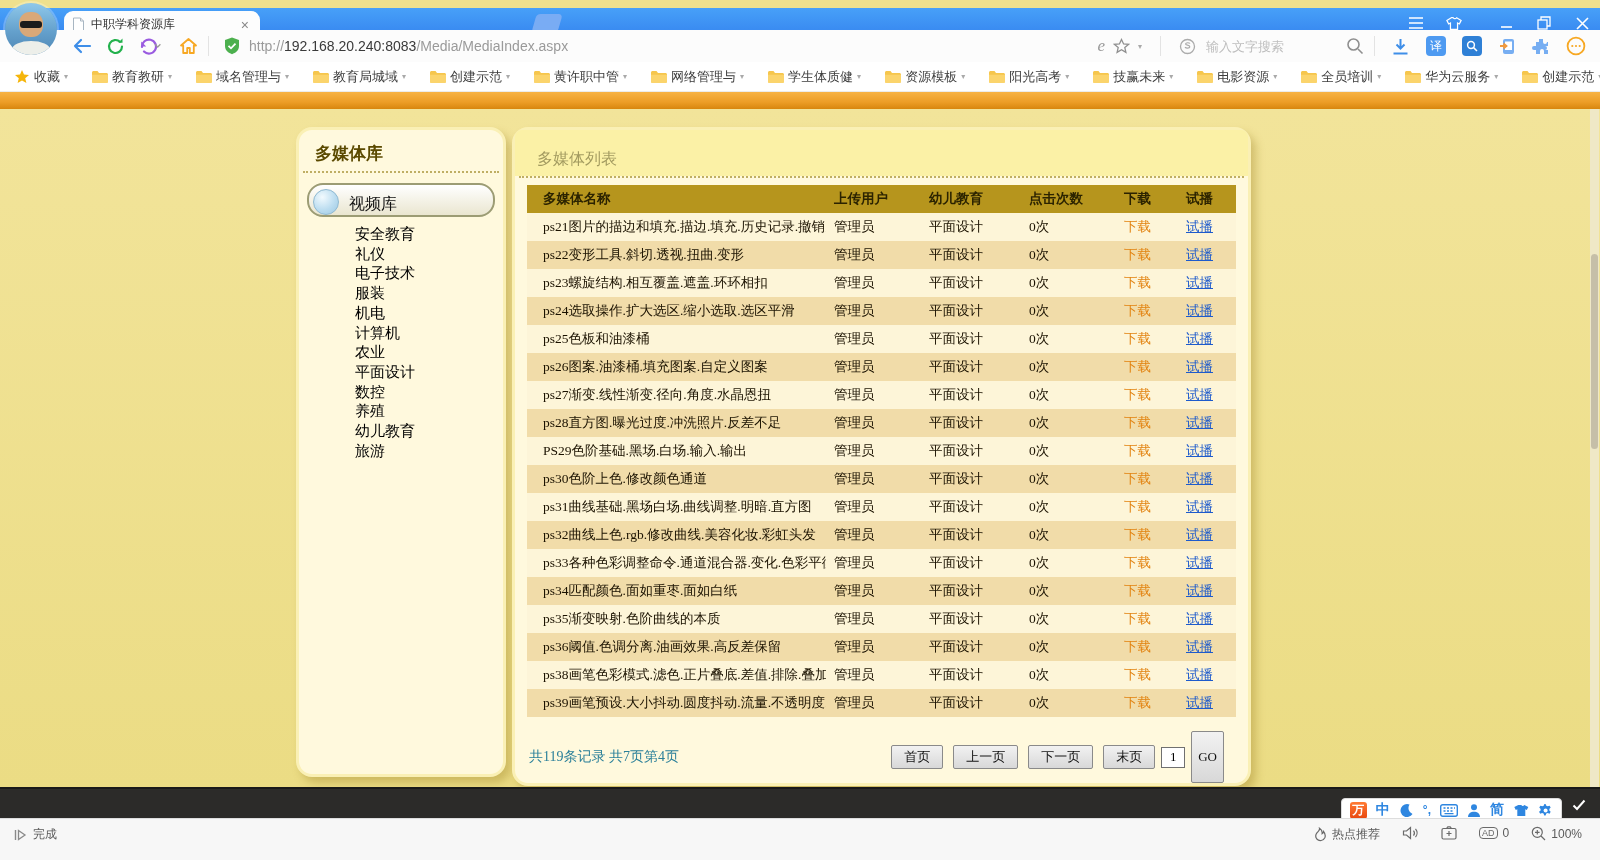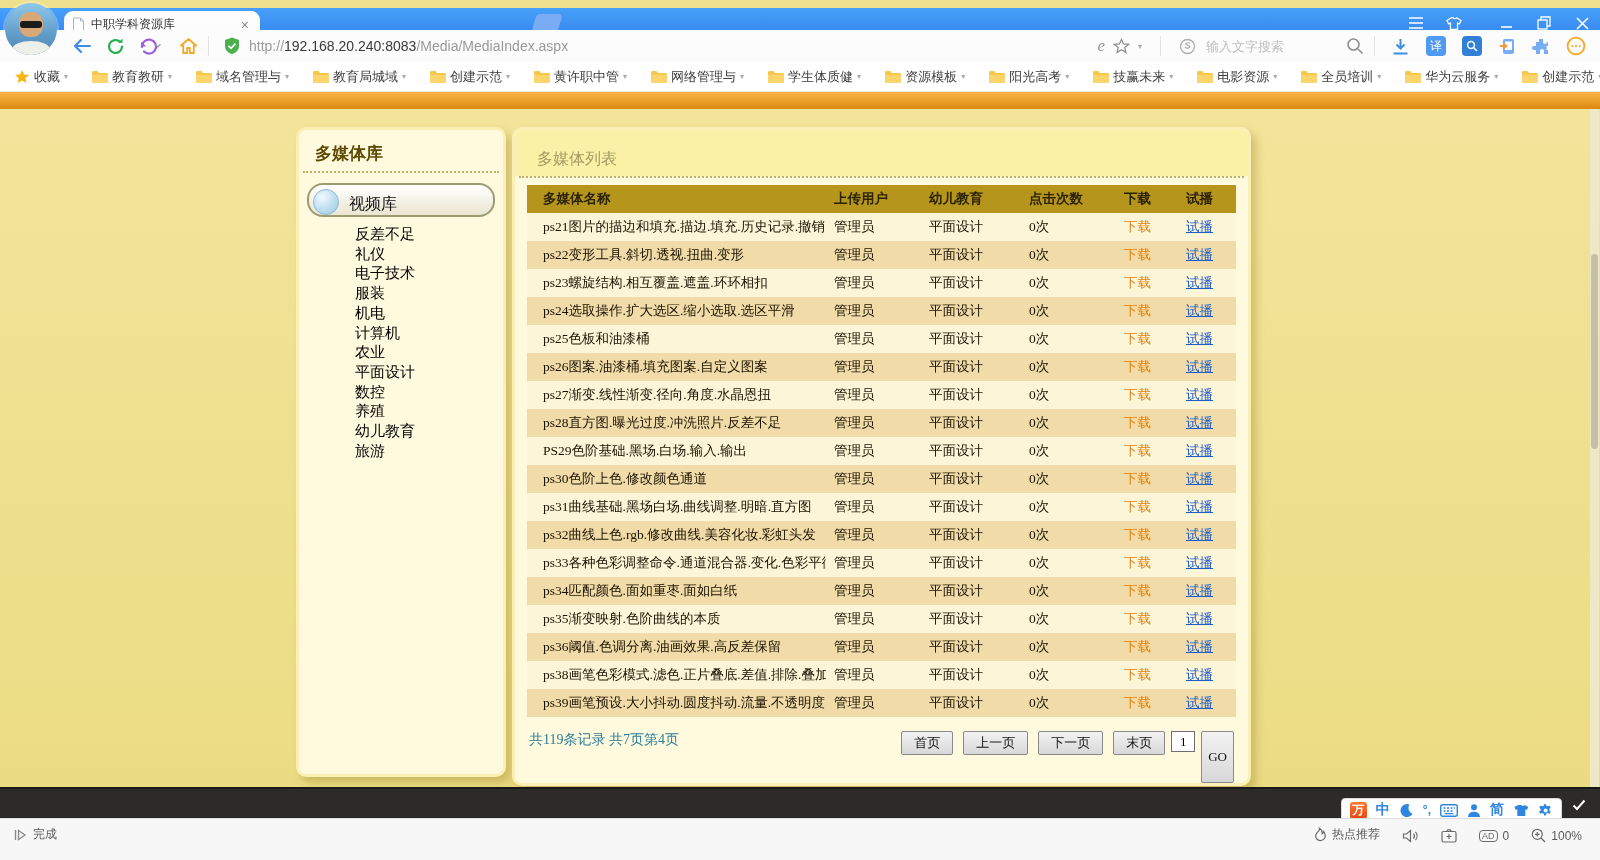--- a/index.html
+++ b/index.html
@@ -48,21 +48,21 @@
   .bm{display:flex;align-items:center;gap:4px;margin-right:23px;cursor:pointer;white-space:nowrap;}
   .bm-label{font-size:13px;color:#3d3d3d;}
   .caret{font-size:8px;color:#A9A9A9;}
 
   
   .orange{position:absolute;left:0;top:92px;width:1600px;height:17px;
           background:linear-gradient(180deg,#F7B345 0%,#EC9D27 60%,#D8860E 100%);}
   .page{position:absolute;left:0;top:109px;width:1600px;height:678px;
         background:linear-gradient(180deg,#F2E49A,#EBDC84);
         font-family:"Liberation Serif","DejaVu Serif",serif;}
-  .panel{position:absolute;background:#FFF9DD;border:3px solid #FAF0B5;border-radius:10px;
+  .panel{position:absolute;background:#FFF9DD;border:3px solid #FAF0B5;border-radius:16px;
          box-shadow:5px 6px 8px rgba(150,120,30,.35);box-sizing:border-box;}
   .side-panel{left:296px;top:18px;width:210px;height:650px;padding:10px 0 0 0;}
   .side-title{font-size:17px;font-weight:bold;color:#5B4A00;padding:2px 0 6px 16px;}
   .dotted{border-bottom:2px dotted #BFAE63;margin:0 4px;}
   .pill{margin:10px 8px 0 8px;height:30px;border:2px solid #9C9C74;border-radius:16px;
         background:linear-gradient(180deg,#FFFFFF,#EAE6D0);display:flex;align-items:flex-end;cursor:pointer;}
   .orb{width:24px;height:24px;margin-left:4px;border-radius:50%;border:1px solid #8FB9D2;
        background:radial-gradient(circle at 35% 30%,#F2FAFE,#BCDDF0 55%,#9CC8E2);}
   .pill-label{font-size:16px;color:#111;margin-left:10px;}
   .side-list{margin:8px 0 0 56px;}
@@ -78,21 +78,21 @@
   .tbody .tr:nth-child(even){background:#F1DCA9;}
   .c{padding-left:8px;box-sizing:border-box;white-space:nowrap;overflow:hidden;}
   .c-name{flex:1;padding-left:16px;}
   .c-user{width:95px;}
   .c-cat{width:100px;}
   .c-clicks{width:95px;}
   .c-dl{width:62px;}
   .c-play{width:58px;}
   .link-dl{color:#E2820F;cursor:pointer;}
   .link-play{color:#1E5BCC;text-decoration:underline;cursor:pointer;}
-  .pager{display:flex;align-items:flex-start;margin:14px 14px 0 14px;font-size:14px;}
+  .pager{display:flex;align-items:center;margin:14px 24px 0 14px;font-size:14px;}
   .pager-summary{color:#2A7F99;flex:1;}
   .pbtn{font-family:inherit;font-size:13px;color:#111;background:linear-gradient(180deg,#F2F2F2,#D8D8D8);
         border:1px solid #8A8A8A;border-radius:2px;padding:2px 12px;margin-left:10px;cursor:pointer;}
   .pinput{width:18px;height:17px;border:1px solid #707070;font-size:13px;text-align:center;margin-left:6px;
           font-family:inherit;}
   .pgo{padding:17px 6px;margin-left:6px;}
 
   .page-scrollbar{position:absolute;right:1px;top:0;width:9px;height:678px;background:#EFE8C6;}
   .page-scrollbar .thumb{position:absolute;left:1px;top:145px;width:7px;height:195px;background:#C6BFA8;border-radius:4px;}
 
@@ -102,21 +102,21 @@
           border-radius:4px;display:flex;align-items:center;gap:9px;padding:0 8px;}
   .ime-sq{width:17px;height:17px;border-radius:3px;background:linear-gradient(180deg,#FF7A33,#E8470F);
           color:#fff;font-size:12px;font-weight:bold;display:flex;align-items:center;justify-content:center;}
   .ime-txt{color:#2E86E0;font-size:14px;font-weight:bold;cursor:pointer;}
   .ime-check{position:absolute;right:14px;top:10px;color:#FFF;}
 
   
   .statusbar{position:absolute;left:0;top:818px;width:1600px;height:42px;background:#F7F7F7;
              border-top:1px solid #DDD;display:flex;align-items:flex-start;color:#5A5A5A;font-size:12px;}
   .status-left{display:flex;align-items:center;gap:6px;margin:7px 0 0 14px;flex:1;}
-  .status-right{display:flex;align-items:flex-end;gap:22px;margin:7px 18px 0 0;}
+  .status-right{display:flex;align-items:flex-start;gap:22px;margin:7px 18px 0 0;}
   .sitem{display:flex;align-items:center;gap:5px;cursor:pointer;}
   .ad-badge{border:1px solid #6a6a6a;border-radius:4px;font-size:9px;padding:0 2px;color:#6a6a6a;}
 </style>
 </head>
 <body>
 
 <div class="screen">
 
   <div class="titlebar">
     <div class="tab">
@@ -385,21 +385,21 @@
 
     <div class="panel side-panel">
       <div class="side-title">多媒体库</div>
       <div class="dotted"></div>
       <div class="pill">
         <span class="orb"></span>
         <span class="pill-label">视频库</span>
       </div>
       <div class="side-list">
 
-      <div class="side-item">反差不足</div>
+      <div class="side-item">安全教育</div>
           <div class="side-item">礼仪</div>
           <div class="side-item">电子技术</div>
           <div class="side-item">服装</div>
           <div class="side-item">机电</div>
           <div class="side-item">计算机</div>
           <div class="side-item">农业</div>
           <div class="side-item">平面设计</div>
           <div class="side-item">数控</div>
           <div class="side-item">养殖</div>
           <div class="side-item">幼儿教育</div>

